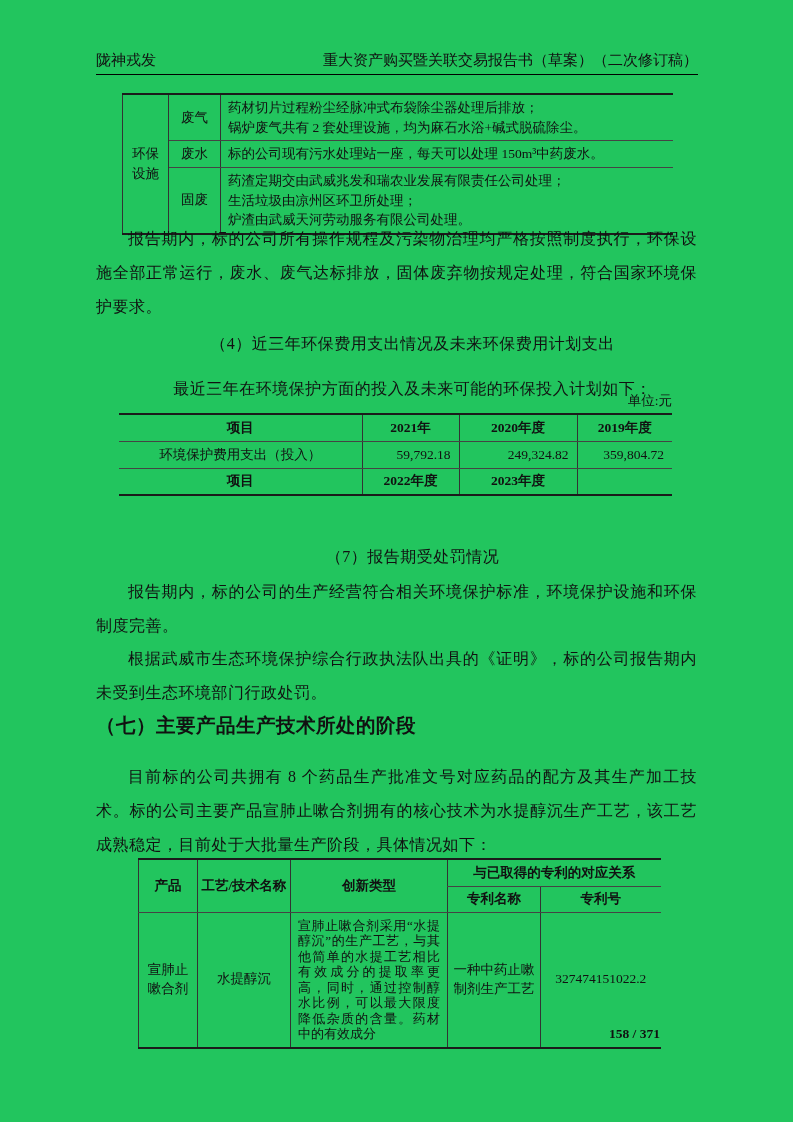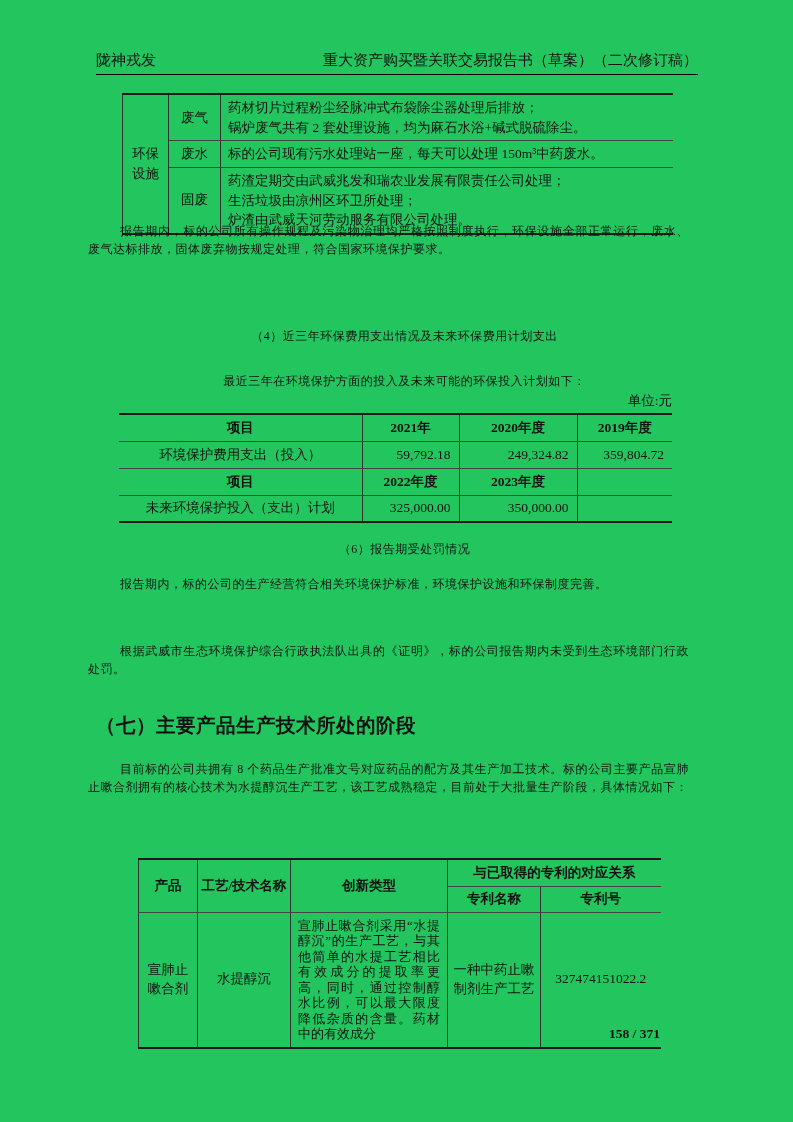--- a/index.html
+++ b/index.html
@@ -8,22 +8,22 @@
     position:relative; width:793px; height:1122px; background:#22c55e;
     font-family:"Liberation Serif","DejaVu Serif",serif; color:#111;
     overflow:hidden;
   }
   
   .hdr-left  { position:absolute; left:96px;  top:51px; font-size:15px; }
   .hdr-right { position:absolute; right:95px; top:51px; font-size:15px; }
   .hdr-rule  { position:absolute; left:96px; right:95px; top:74px; border-top:1.5px solid #000; }
   
   .para {
-    position:absolute; left:88px; width:601px;
-    font-size:12px; line-height:18px; text-align:justify; text-indent:32px;
+    position:absolute; left:96px; width:601px;
+    font-size:16px; line-height:34px; text-align:justify; text-indent:32px;
     letter-spacing:0.5px;
   }
   .para.noj { text-align:center; }
   .unit-note { position:absolute; right:121px; top:392px; font-size:13.5px; }
   .sec-head {
     position:absolute; left:96px; width:601px;
     font-family:Liberation Sans, sans-serif;
     font-weight:bold; font-size:19.5px; letter-spacing:0.5px;
   }
   
@@ -136,30 +136,24 @@
       <td class="num sep">59,792.18</td>
       <td class="num sep">249,324.82</td>
       <td class="num sep">359,804.72</td>
     </tr>
     <tr>
       <td class="hd">项目</td>
       <td class="hd sep">2022年度</td>
       <td class="hd sep">2023年度</td>
       <td class="hd sep"></td>
     </tr>
-    <tr>
-      <td class="lbl">未来环境保护投入（支出）计划</td>
-      <td class="num sep">325,000.00</td>
-      <td class="num sep">350,000.00</td>
-      <td class="num sep"></td>
-    </tr>
   </tbody>
     </table>
 
-  <div class="para noj" style="top:540px">（6）报告期受处罚情况</div>
+  <div class="para noj" style="top:540px">（7）报告期受处罚情况</div>
   <div class="para" style="top:575px">报告期内，标的公司的生产经营符合相关环境保护标准，环境保护设施和环保制度完善。</div>
   <div class="para" style="top:642px">根据武威市生态环境保护综合行政执法队出具的《证明》，标的公司报告期内未受到生态环境部门行政处罚。</div>
 
   <div class="sec-head" style="top:712px">（七）主要产品生产技术所处的阶段</div>
 
   <div class="para" style="top:760px">目前标的公司共拥有 8 个药品生产批准文号对应药品的配方及其生产加工技术。标的公司主要产品宣肺止嗽合剂拥有的核心技术为水提醇沉生产工艺，该工艺成熟稳定，目前处于大批量生产阶段，具体情况如下：</div>
 
   <table class="tbl-pat">
     <colgroup>
         <col style="width:59px">

